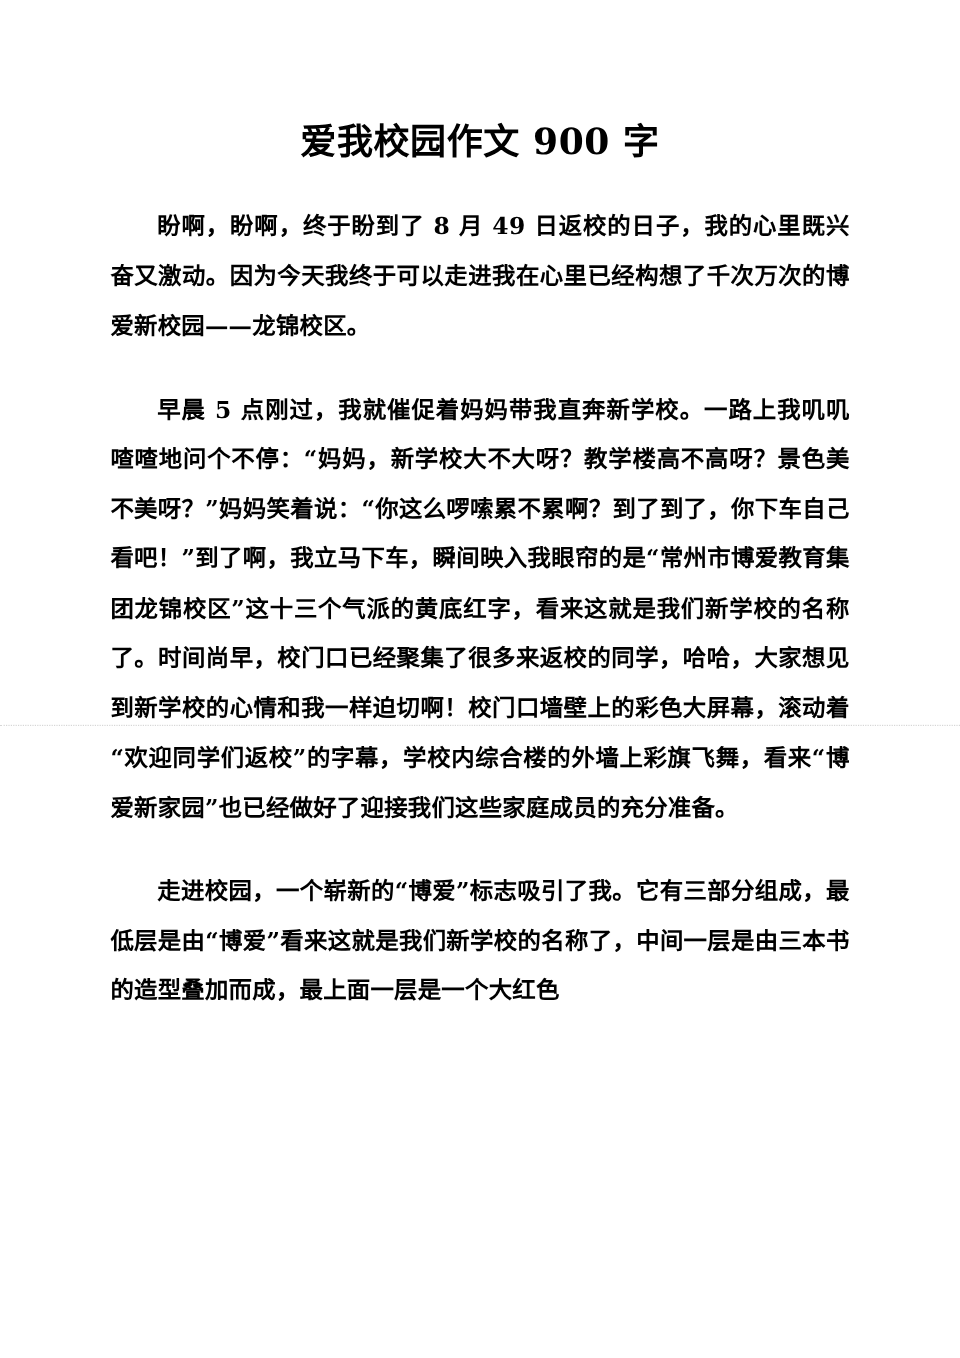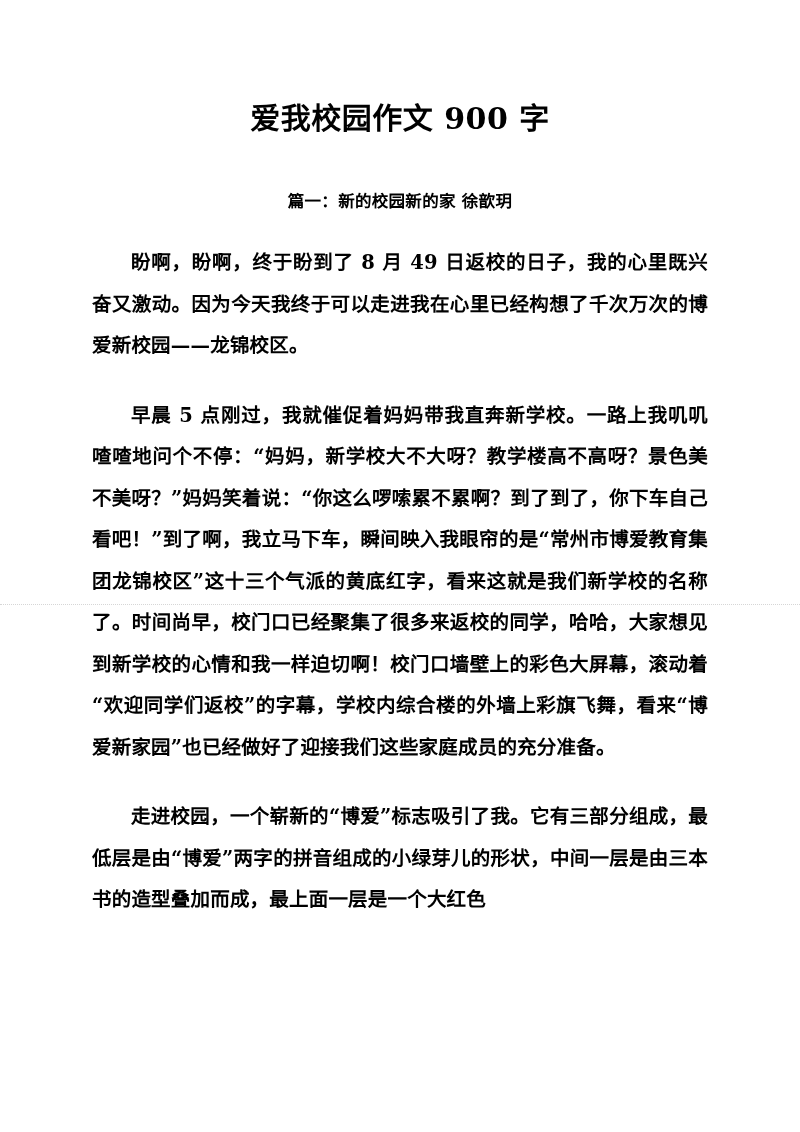--- a/index.html
+++ b/index.html
@@ -78,23 +78,22 @@
     pointer-events: none;
   }
 </style>
 </head>
 <body>
 
 <div class="page">
 
   <h1 class="doc-title">爱我校园作文 900 字</h1>
 
-  <div class="subtitle">篇一：新的校园新的家  徐歆玥</div>
 
   <div class="body-block">
     <p class="para">盼啊，盼啊，终于盼到了 8 月 49 日返校的日子，我的心里既兴奋又激动。因为今天我终于可以走进我在心里已经构想了千次万次的博爱新校园——龙锦校区。</p>
     <p class="para">早晨 5 点刚过，我就催促着妈妈带我直奔新学校。一路上我叽叽喳喳地问个不停：“妈妈，新学校大不大呀？教学楼高不高呀？景色美不美呀？”妈妈笑着说：“你这么啰嗦累不累啊？到了到了，你下车自己看吧！”到了啊，我立马下车，瞬间映入我眼帘的是“常州市博爱教育集团龙锦校区”这十三个气派的黄底红字，看来这就是我们新学校的名称了。时间尚早，校门口已经聚集了很多来返校的同学，哈哈，大家想见到新学校的心情和我一样迫切啊！校门口墙壁上的彩色大屏幕，滚动着“欢迎同学们返校”的字幕，学校内综合楼的外墙上彩旗飞舞，看来“博爱新家园”也已经做好了迎接我们这些家庭成员的充分准备。</p>
-    <p class="para">走进校园，一个崭新的“博爱”标志吸引了我。它有三部分组成，最低层是由“博爱”两字的拼音组成的小绿芽儿的形状，中间一层是由三本书的造型叠加而成，最上面一层是一个大红色</p>
+    <p class="para">走进校园，一个崭新的“博爱”标志吸引了我。它有三部分组成，最低层是由“博爱”看来这就是我们新学校的名称了，中间一层是由三本书的造型叠加而成，最上面一层是一个大红色</p>
   </div>
 
   <div class="dotted-rule"></div>
 
 </div>
 
 </body></html>

